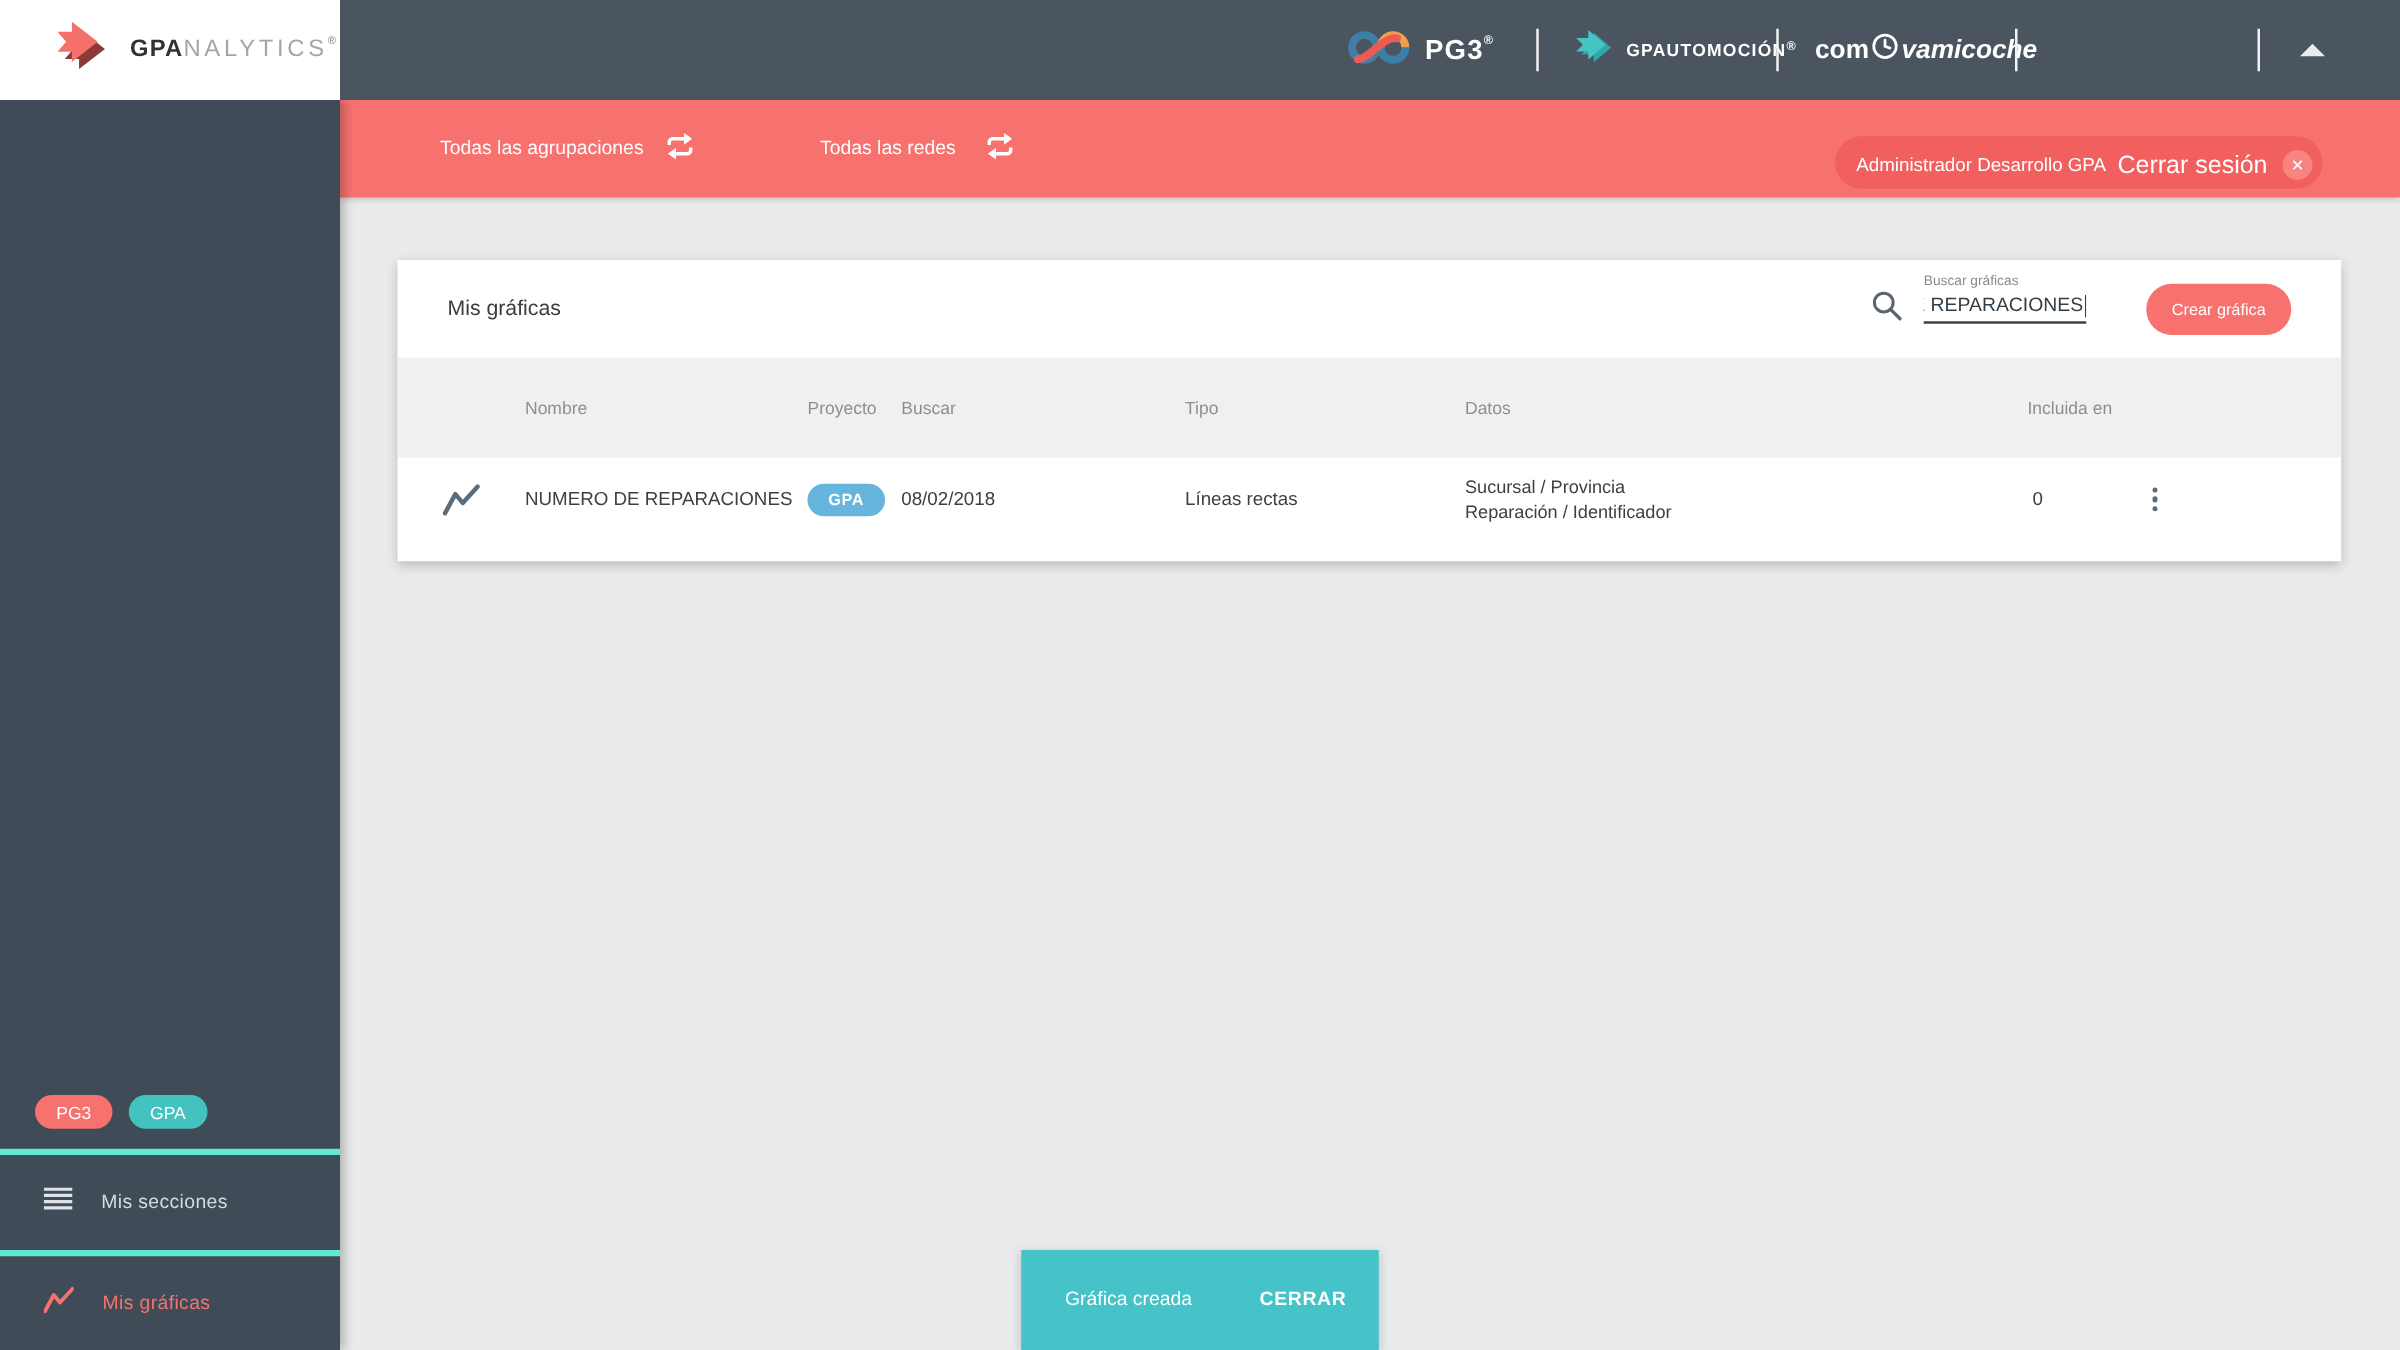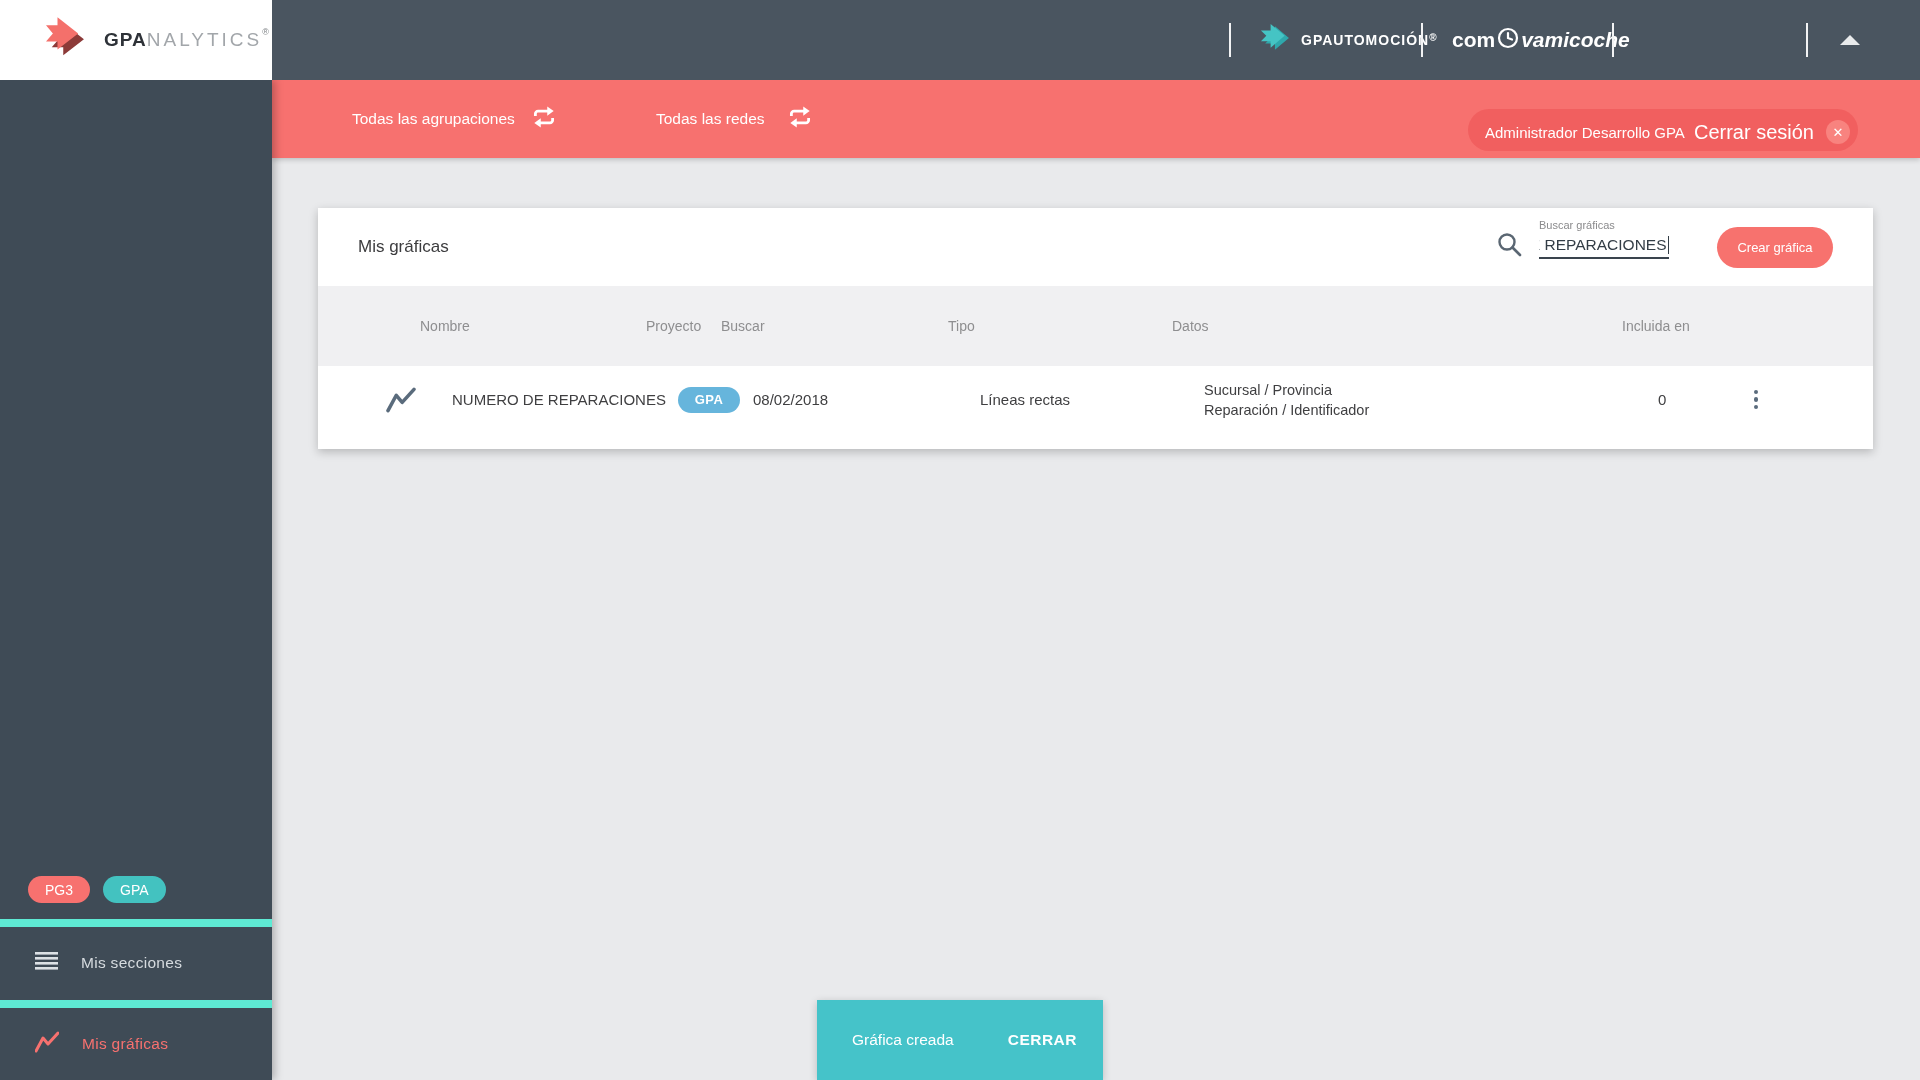--- a/index.html
+++ b/index.html
@@ -24,21 +24,21 @@
   .comvami-text svg { margin:0 2px; }
   .gpapp-text { margin-left:9px; font-size:14px; font-weight:bold; letter-spacing:2px; }
   .caret-up { width:0; height:0; border-left:10px solid transparent; border-right:10px solid transparent; border-bottom:10px solid #E9EBEC; }
 
   
   .sidebar { position:absolute; left:0; top:80px; width:272px; height:1000px; background:#3F4B56; z-index:20; box-shadow:3px 0 8px rgba(0,0,0,0.25); }
   .sb-badges { position:absolute; left:28px; top:796px; display:flex; gap:13px; }
   .sb-pill { height:27px; border-radius:14px; display:flex; align-items:center; justify-content:center; color:#fff; font-size:14px; padding:0 17px; }
   .sb-pill.red { background:#F7716F; }
   .sb-pill.teal { background:#43C2C0; }
-  .sb-item { position:absolute; left:0; width:272px; height:80px; display:flex; align-items:center; padding-left:35px; border-top:8px solid #5eead4; cursor:pointer; }
+  .sb-item { position:absolute; left:0; width:272px; height:80px; display:flex; align-items:center; padding-left:35px; border-top:5px solid #5eead4; cursor:pointer; }
   .sb-item .lbl { margin-left:23px; font-size:15.5px; color:#D6DBDF; letter-spacing:0.3px; }
   .sb-item.active .lbl { color:#F7716F; }
   .sb-item-1 { top:839px; }
   .sb-item-2 { top:920px; }
 
   
   .filterbar { position:absolute; left:272px; top:80px; width:1648px; height:78px; background:#F7716F; z-index:10; box-shadow:0 2px 5px rgba(0,0,0,0.18); }
   .fitem { position:absolute; top:0; height:78px; display:flex; align-items:center; color:#fff; }
   .flabel { font-size:15.5px; }
   .userpill { position:absolute; right:62px; top:29px; width:390px; height:42px; background:#F15F5F; border-radius:21px; display:flex; align-items:center; padding:4px 8px 0 17px; color:#fff; }
@@ -52,38 +52,49 @@
   .card-title { font-size:17px; color:#3C3C3E; }
   .hdr-right { margin-left:auto; display:flex; align-items:center; }
   .search-field { margin-left:16px; width:130px; position:relative; border-bottom:2px solid #3A444E; padding-bottom:3px; cursor:text; }
   .search-label { position:absolute; top:-17px; left:0; font-size:11px; color:#8A8A8C; white-space:nowrap; }
   .search-value { display:flex; justify-content:flex-end; overflow:hidden; font-size:15.5px; color:#333D46; white-space:nowrap; align-items:center; }
   .caret { display:inline-block; width:1.5px; height:18px; background:#333D46; margin-left:1px; flex:none; }
   .create-btn { margin-left:48px; width:116px; height:41px; border-radius:21px; border:none; background:#F7726E; color:#fff; font-size:13px; font-family:"Liberation Sans",sans-serif; cursor:pointer; }
 
   .tgrid { display:grid; grid-template-columns:102px 226px 75px 227px 224px 450px 80px 44px 1fr; align-items:center; }
   .thead { height:80px; background:#F0F0F2; color:#8E8E90; font-size:14px; }
-  .trow { height:67px; color:#3F3F41; font-size:15px;margin-left:32px; }
+  .trow { height:67px; color:#3F3F41; font-size:15px; }
   .cell-icon { display:flex; justify-content:center; }
   .badge { display:inline-flex; width:62px; height:26px; border-radius:13px; background:#66B5DC; color:#fff; font-size:13px; font-weight:bold; align-items:center; justify-content:center; letter-spacing:0.5px; }
   .datos { font-size:14.5px; line-height:20px; }
   .incl { padding-left:4px; }
   .kebab { display:flex; flex-direction:column; align-items:center; gap:3px; cursor:pointer; padding:6px; }
   .kebab span { width:4.5px; height:4.5px; border-radius:50%; background:#5A6B7C; }
 
   
   .snackbar { position:absolute; left:817px; top:1000px; width:286px; height:80px; background:#45C3C9; display:flex; align-items:center; padding:0 26px 0 35px; box-shadow:0 2px 8px rgba(0,0,0,0.2); z-index:50; }
   .snackbar .msg { color:#fff; font-size:15.5px; }
   .snackbar .act { margin-left:auto; color:#fff; font-size:15.5px; font-weight:bold; letter-spacing:0.5px; cursor:pointer; }
 </style>
 </head>
 <body>
 
 <div class="topbar">
 
+  <div class="hgroup" style="left:1078px;">
+    <span>
+      <svg width="50" height="36" viewBox="0 0 48 34">
+        <circle cx="13" cy="17" r="9.5" fill="none" stroke="#3E7FA8" stroke-width="6"></circle>
+        <path d="M25.5 17 A9.5 9.5 0 0 1 44.5 17" fill="none" stroke="#F0A04C" stroke-width="6"></path>
+        <path d="M44.5 17 A9.5 9.5 0 0 1 25.5 17" fill="none" stroke="#3E7FA8" stroke-width="6"></path>
+        <path d="M8 26 C 16 26, 28 8, 38 10" fill="none" stroke="#EC5B54" stroke-width="6" stroke-linecap="round"></path>
+      </svg>
+    </span>
+    <span class="pg3-text"><span>PG3</span><span class="sup">®</span></span>
+  </div>
 
   <div class="vdiv" style="left:1229px;"></div>
 
   <div class="hgroup" style="left:1260px;">
     <span>
       <svg width="32" height="28" viewBox="0 0 28 26">
         <polygon points="4,8 13,8 13,2 26,13 13,24 13,18 4,18 9,13" fill="#2FA8AC"></polygon>
         <polygon points="0,6 9,6 9,0 22,11 9,22 9,16 0,16 5,11" fill="#45C4C4"></polygon>
       </svg>
     </span>

